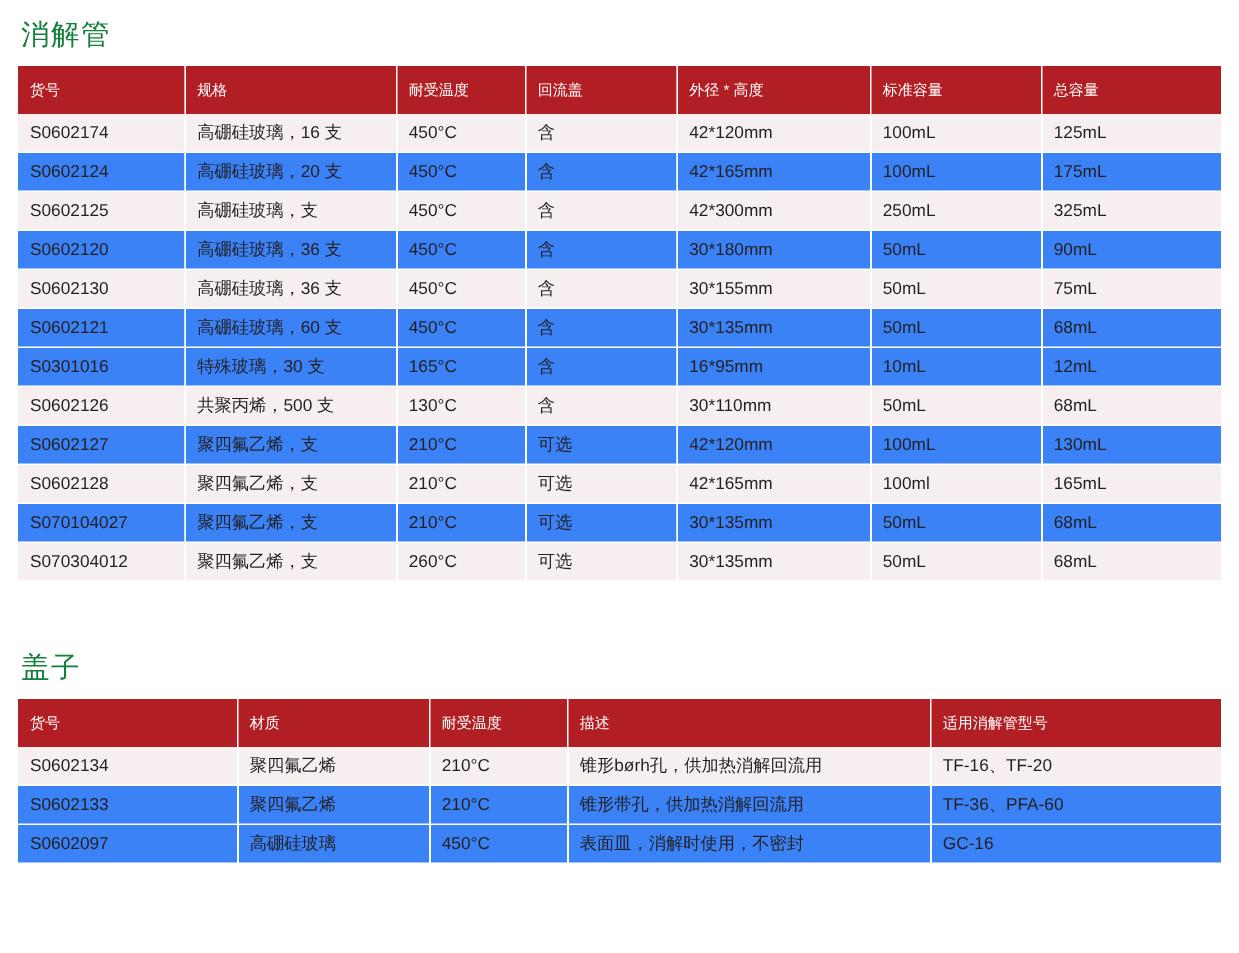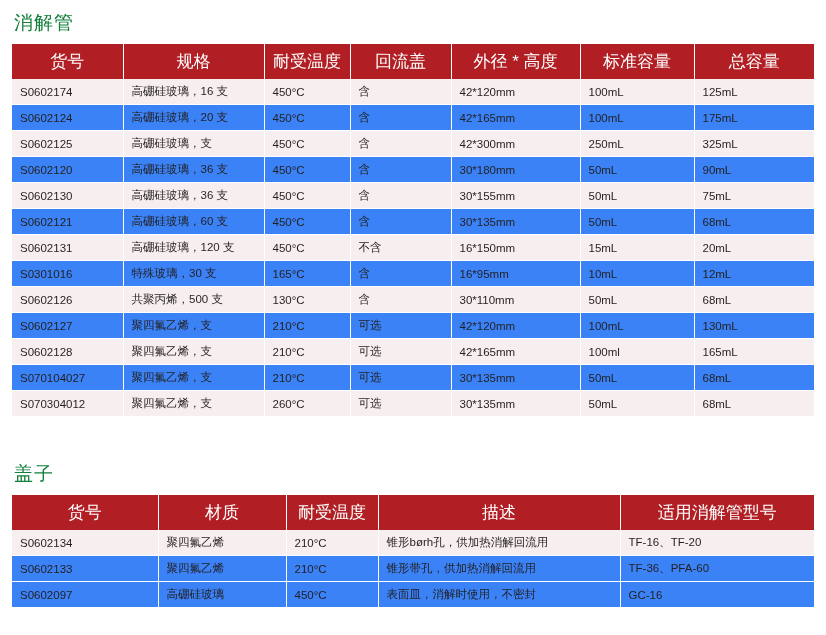--- a/index.html
+++ b/index.html
@@ -31,26 +31,26 @@
   table.data {
     width: 802px;
     border-collapse: collapse;
     table-layout: fixed;
     font-size: 11.5px;
   }
   table.data thead th {
     background: #b11f24;
     color: #ffffff;
     font-weight: normal;
-    text-align: center;
+    text-align: left;
     padding: 6px 8px;
     border-right: 1px solid #ffffff;
     height: 20px;
     white-space: nowrap;
-    font-size: 17px;
+    font-size: 10px;
   }
   table.data thead th:last-child {
     border-right: none;
   }
   table.data tbody td {
     padding: 5px 8px;
     border-right: 1px solid #ffffff;
     border-bottom: 1px solid #ffffff;
     color: #231f20;
     font-size: 11.5px;
@@ -150,29 +150,20 @@
       </tr>
       <tr class="even">
         <td>S0602121</td>
         <td>高硼硅玻璃，60 支</td>
         <td>450°C</td>
         <td>含</td>
         <td>30*135mm</td>
         <td>50mL</td>
         <td>68mL</td>
       </tr>
-      <tr class="odd">
-        <td>S0602131</td>
-        <td>高硼硅玻璃，120 支</td>
-        <td>450°C</td>
-        <td>不含</td>
-        <td>16*150mm</td>
-        <td>15mL</td>
-        <td>20mL</td>
-      </tr>
       <tr class="even">
         <td>S0301016</td>
         <td>特殊玻璃，30 支</td>
         <td>165°C</td>
         <td>含</td>
         <td>16*95mm</td>
         <td>10mL</td>
         <td>12mL</td>
       </tr>
       <tr class="odd">

